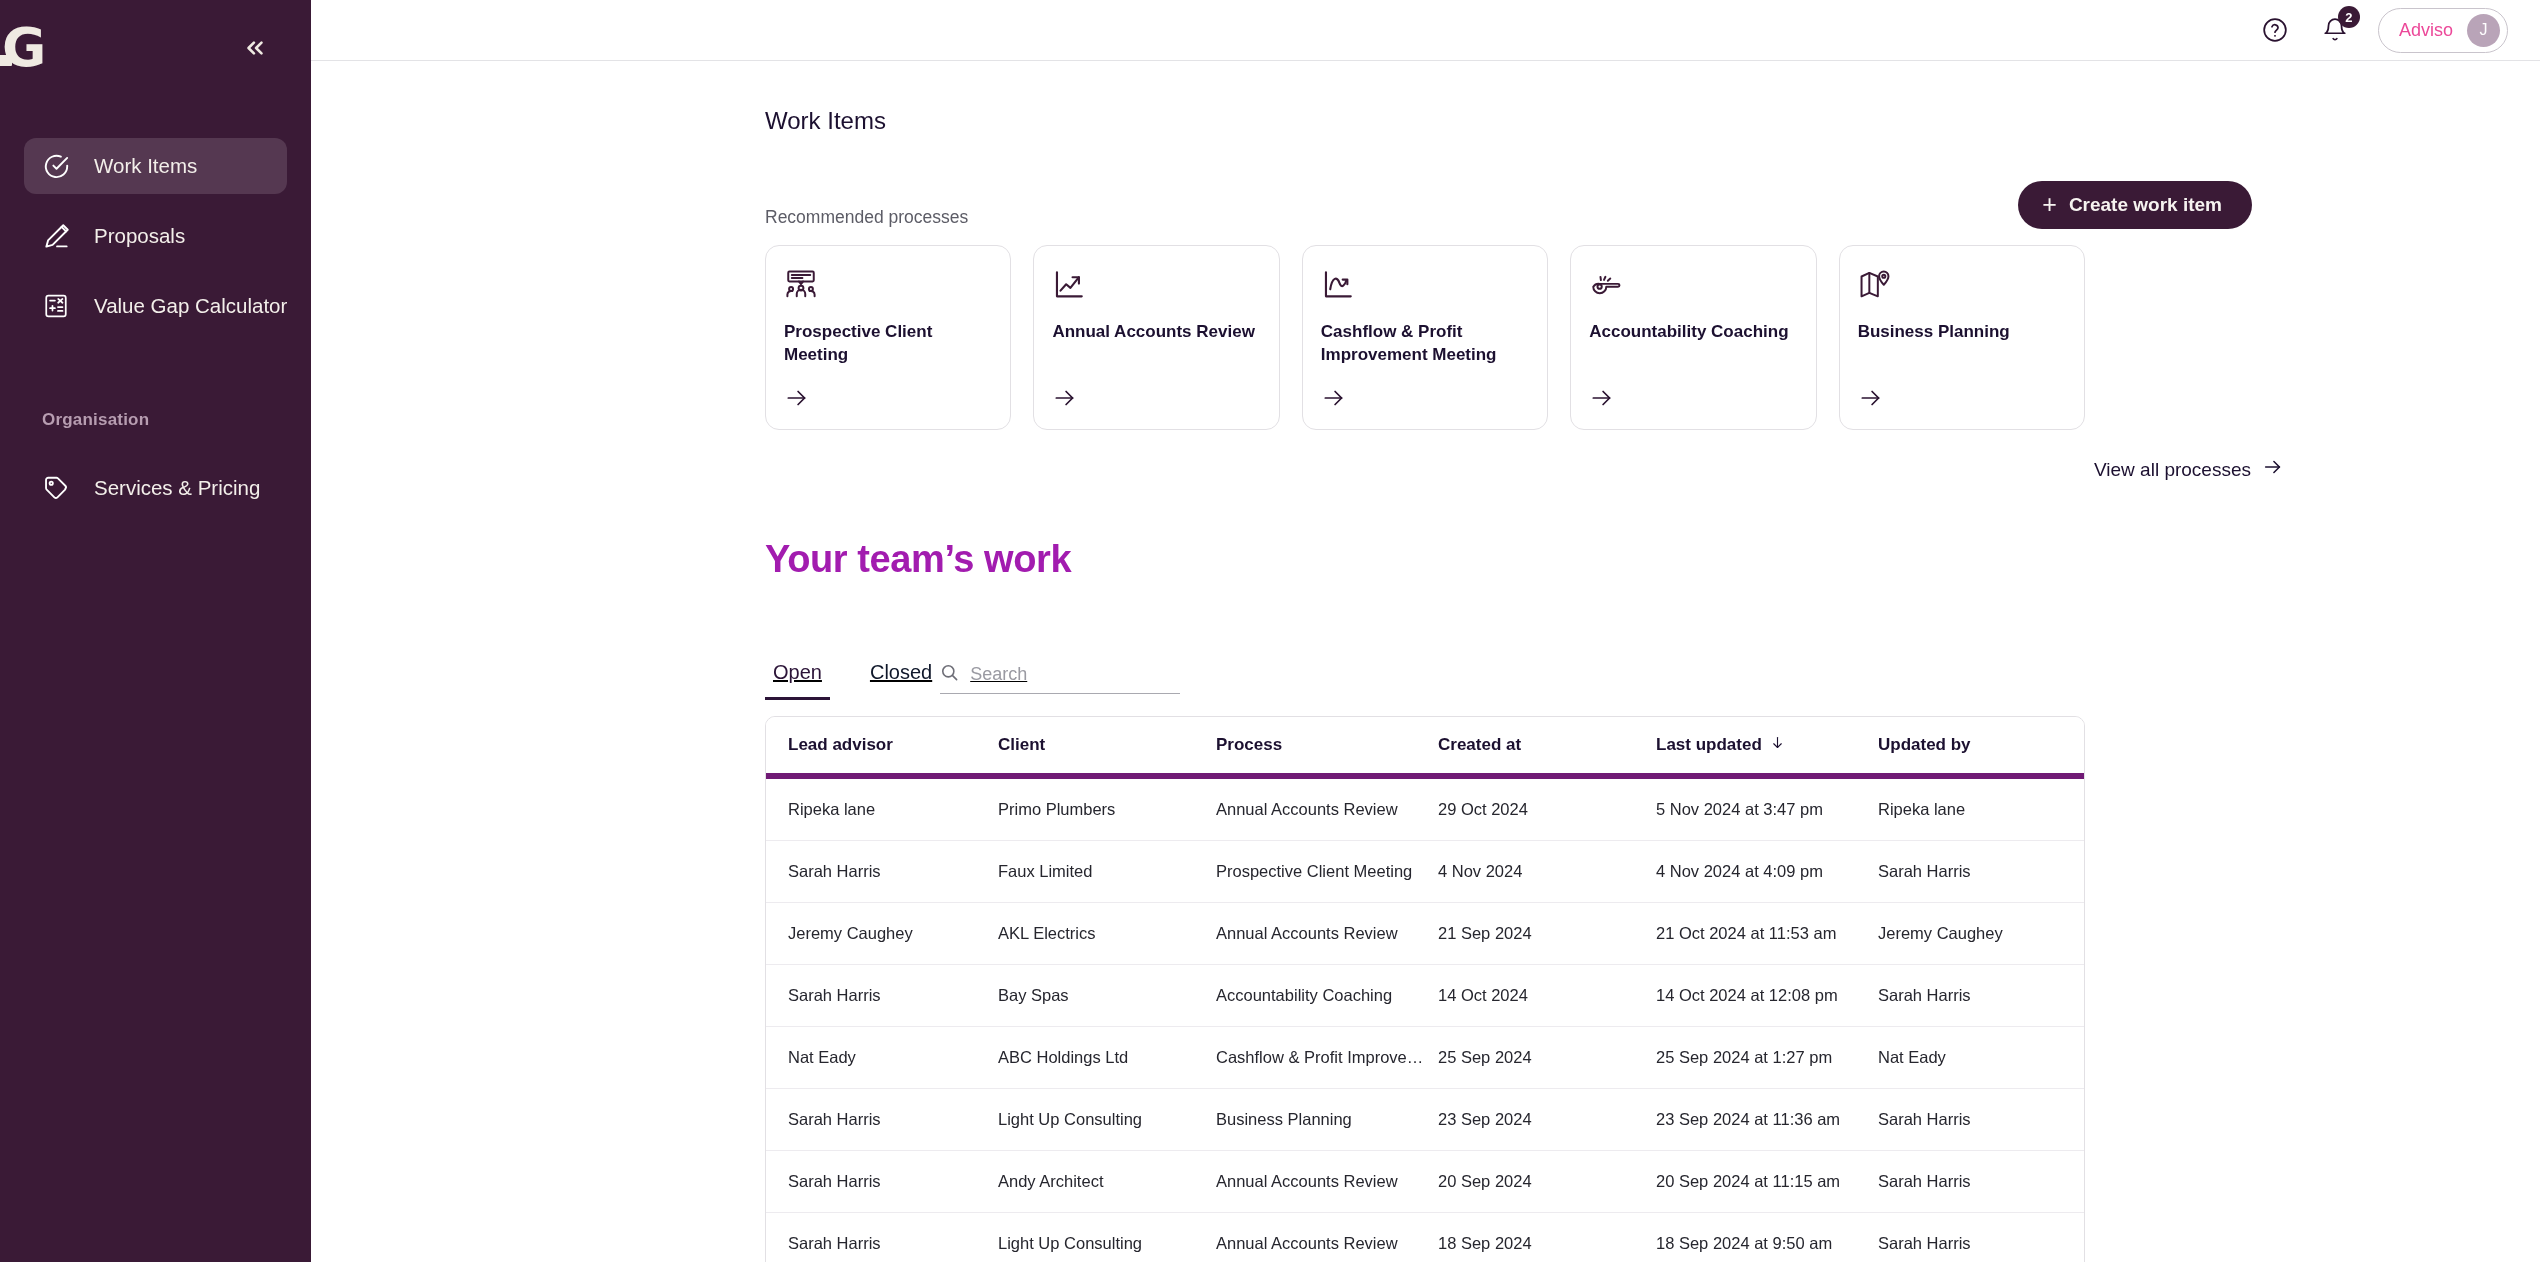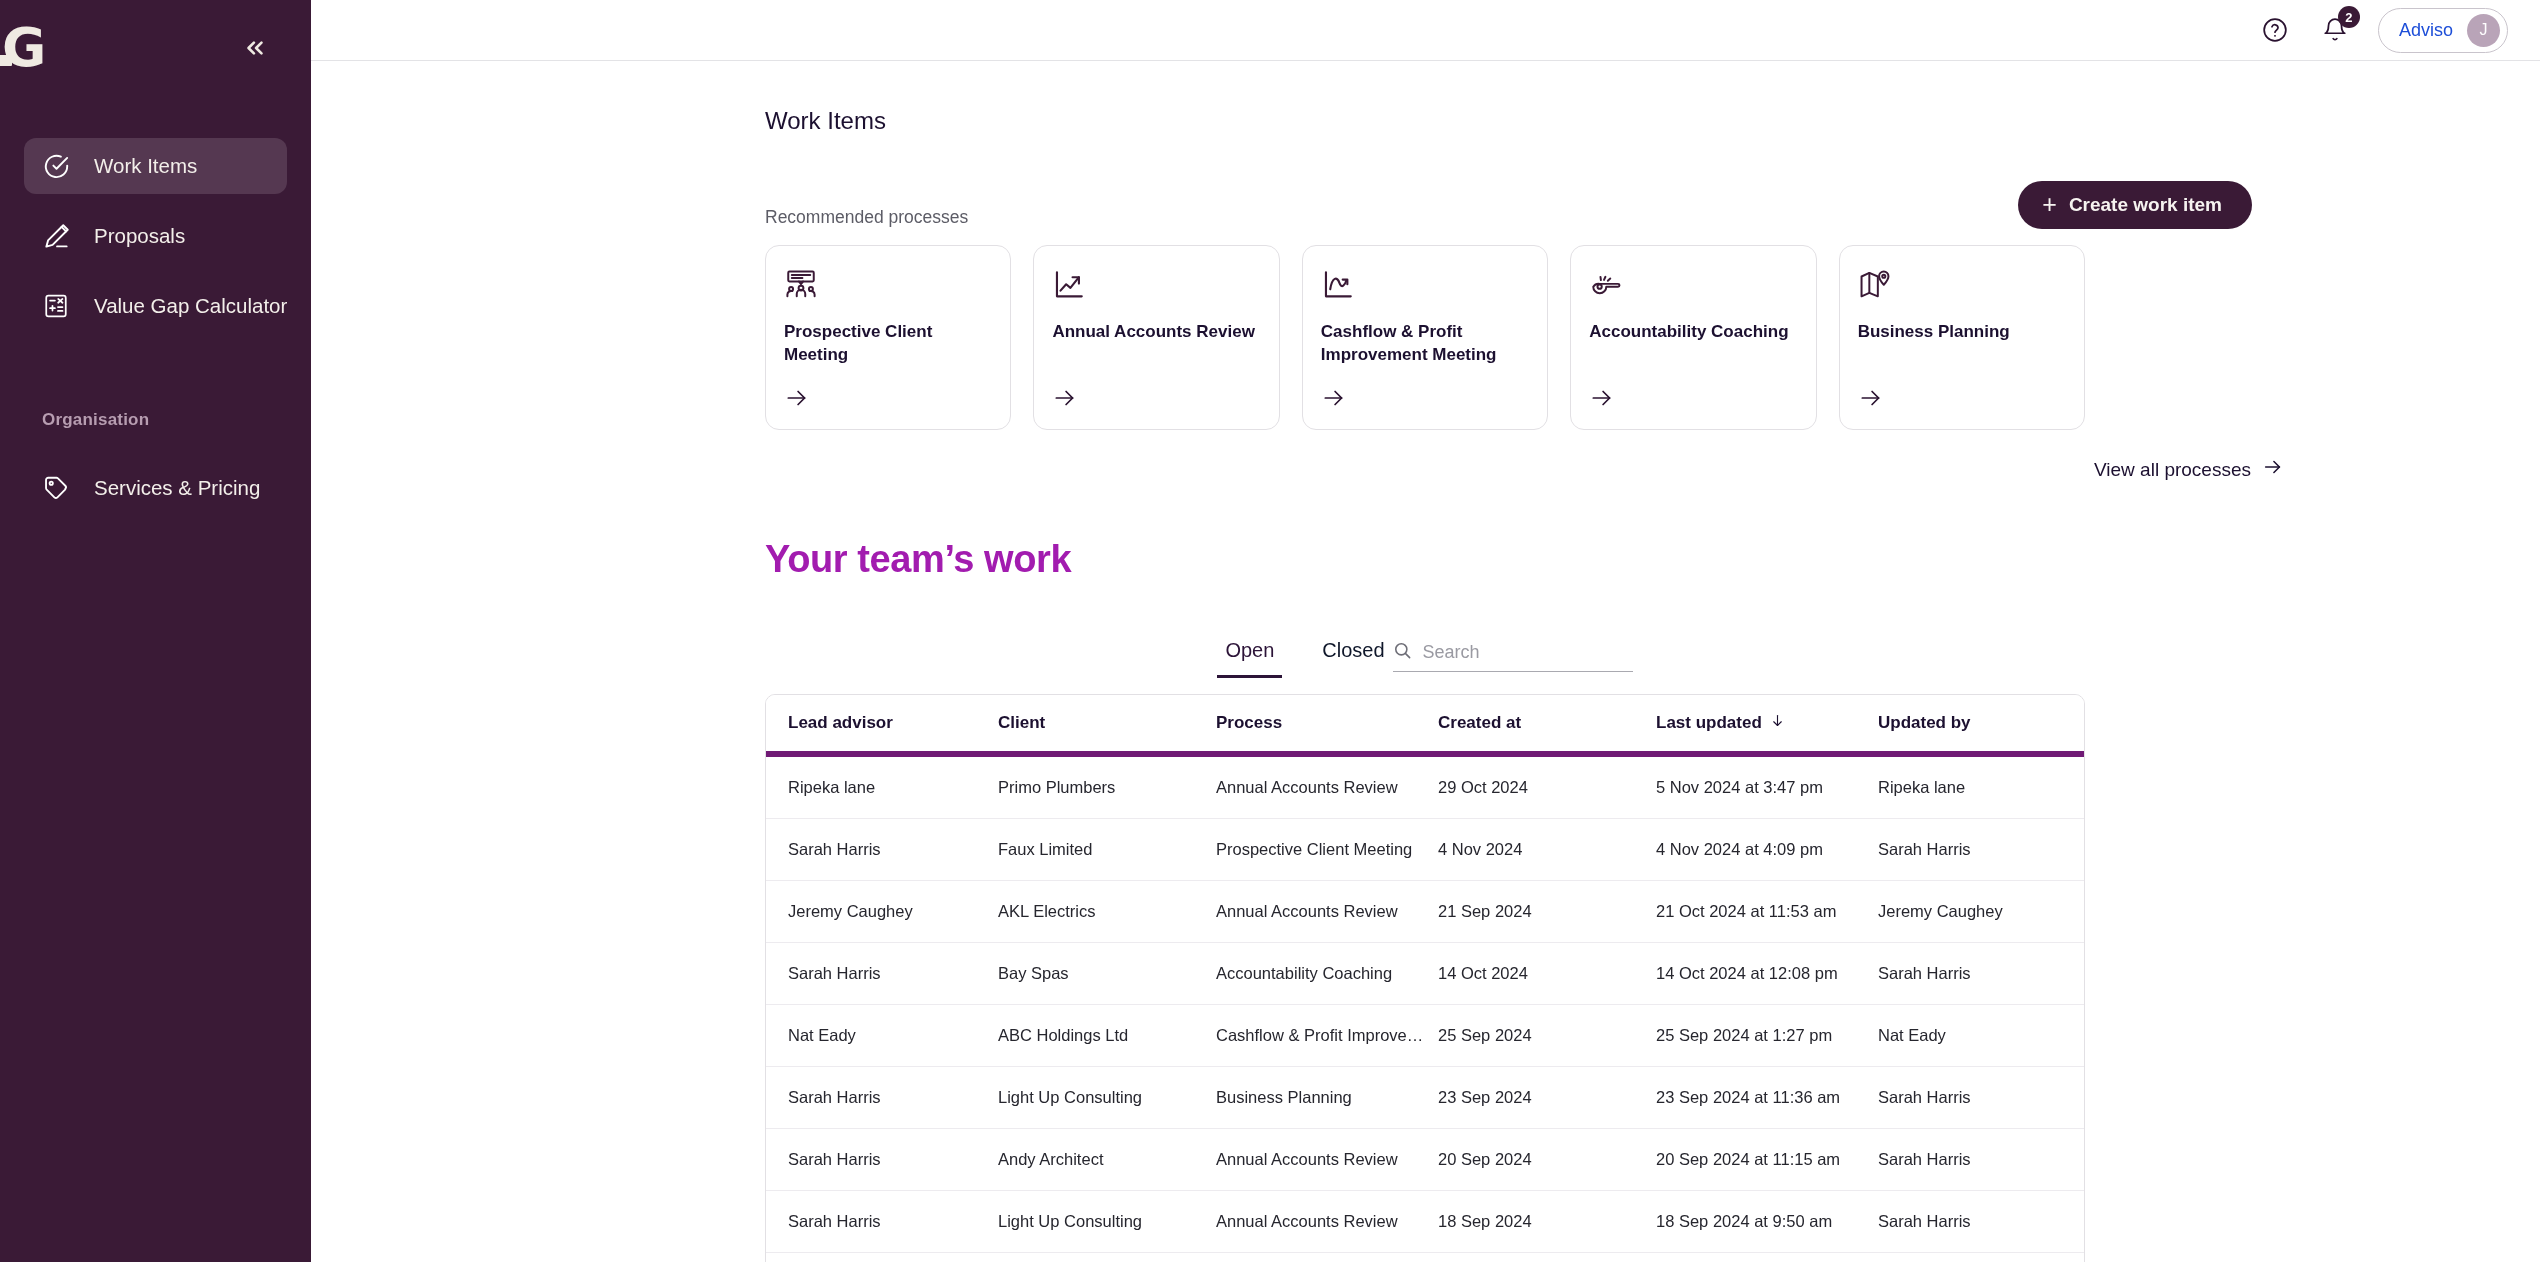--- a/index.html
+++ b/index.html
@@ -129,21 +129,21 @@
   .user-chip {
     display: flex;
     align-items: center;
     gap: 14px;
     border: 1px solid #C9C4CC;
     border-radius: 26px;
     height: 45px;
     padding: 0 7px 0 20px;
     cursor: pointer;
   }
-  .user-name { font-size: 18px; color: #1d4ed8; }
+  .user-name { font-size: 18px; color: #ec4899; }
   .avatar {
     width: 33px; height: 33px;
     border-radius: 50%;
     background: #B9A4B8;
     color: #fff;
     font-size: 16px;
     display: flex; align-items: center; justify-content: center;
   }
 
   .content { padding: 0 0 0 0; position: relative; }
@@ -222,26 +222,27 @@
 
   .team-title {
     font-size: 38px;
     font-weight: 700;
     color: #a21caf;
     margin: 55px 0 0 454px;
     letter-spacing: -0.4px;
   }
 
   .tabs-row {
-    margin: 58px 0 0 454px;
+    margin: 80px 0 0 454px;
     width: 1320px;
     display: flex;
     align-items: flex-end;
-    justify-content: center;
+    justify-content: flex-start;
     position: relative;
+    text-decoration: underline;
   }
   .tabs { display: flex; gap: 32px; }
   .tab {
     font-size: 20px;
     color: #0f172a;
     padding: 0 8px 13px 8px;
     cursor: pointer;
     border-bottom: 3px solid transparent;
   }
   .tab.active { color: #2C1438; border-bottom-color: #2C1438; font-weight: 400; }

